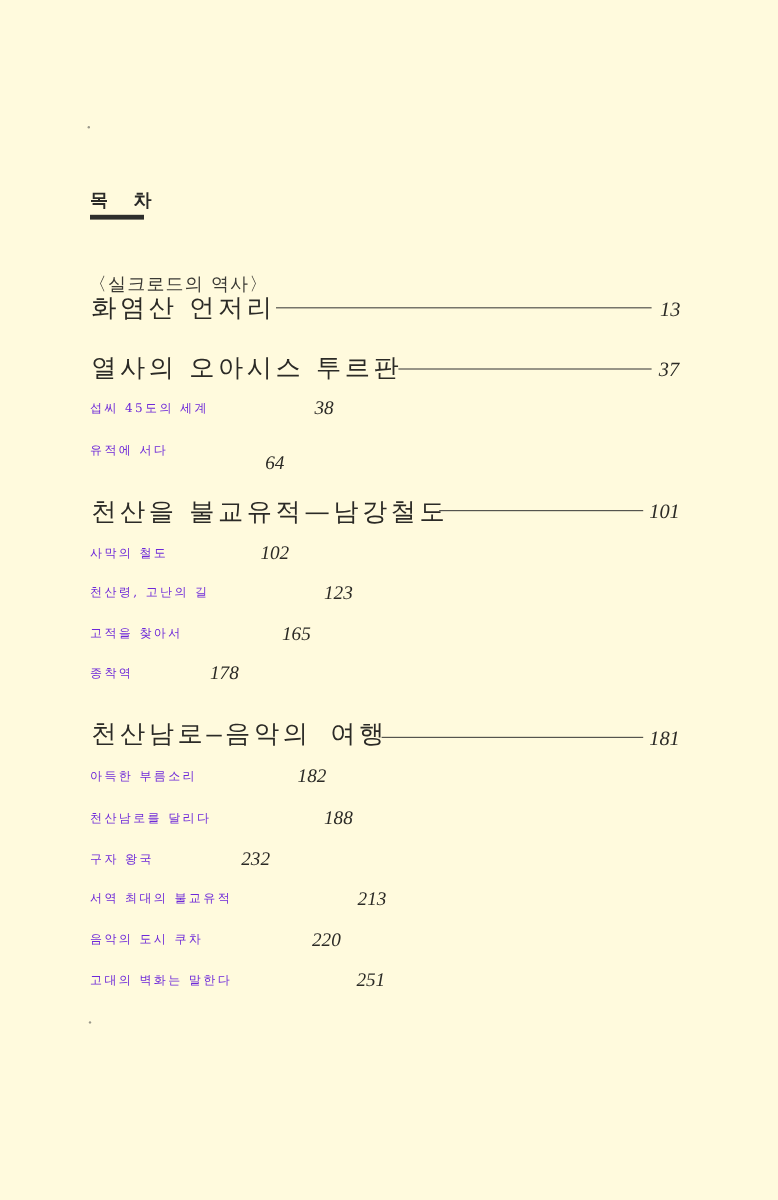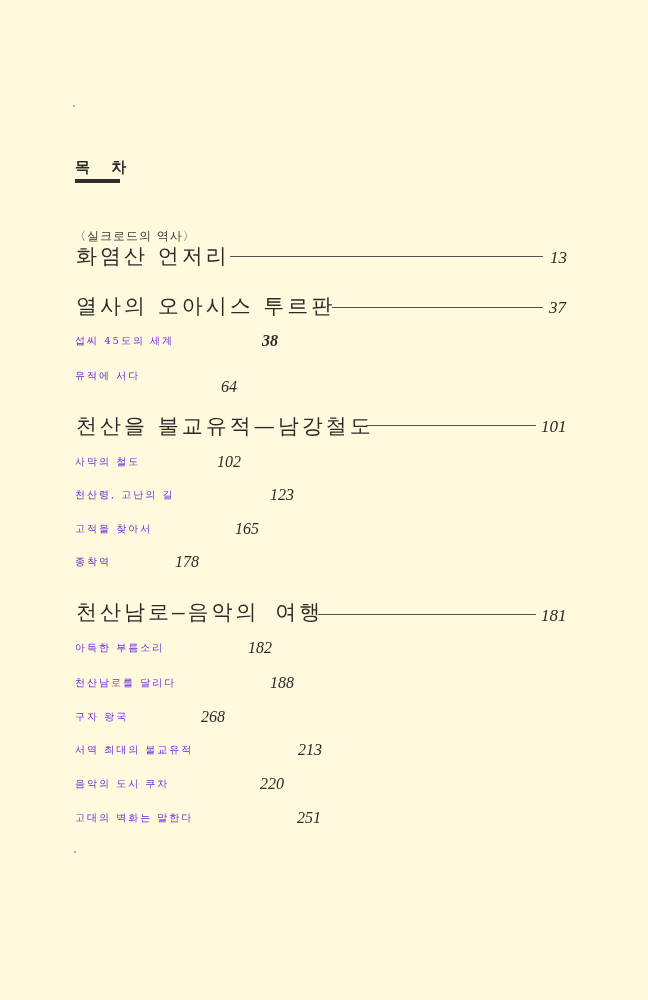--- a/index.html
+++ b/index.html
@@ -16,21 +16,21 @@
       left: 75px; top: 158px;
       font-family: "DejaVu Sans", sans-serif;
       font-size: 15px; font-weight: bold; letter-spacing: 8px;
       color: #2a2a28;
     }
     .toc-underline {
       left: 75px; top: 179px; width: 45px; height: 4px;
       background: #2e2e2c;
     }
     .series-label {
-      font-size: 12px; letter-spacing: 1px; color: #3a3934;
+      font-size: 15px; letter-spacing: 1px; color: #3a3934;
     }
     .chapter {
       font-size: 21px; letter-spacing: 3px; color: #2b2a26;
       line-height: 26px;
     }
     .leader {
       height: 1px; background: #55544e;
     }
     .pnum {
       font-family: "Liberation Serif", serif;
@@ -60,21 +60,21 @@
 
 <div class="abs chapter" style="left:76px; top:243px;text-align:right;">화염산 언저리</div>
 <div class="abs leader" style="left:230px; top:256px; width:313px;"></div>
 <div class="abs pnum" style="left:550px; top:248px;">13</div>
 
 <div class="abs chapter" style="left:76px; top:293px;">열사의 오아시스 투르판</div>
 <div class="abs leader" style="left:332px; top:307px; width:211px;"></div>
 <div class="abs pnum" style="left:549px; top:298px;">37</div>
 
 <div class="abs sub" style="left:75px; top:332px;">섭씨 45도의 세계</div>
-<div class="abs subnum" style="left:262px; top:332px;font-weight:bold;">38</div>
+<div class="abs subnum" style="left:262px; top:332px;">38</div>
 <div class="abs sub" style="left:75px; top:367px;">유적에 서다</div>
 <div class="abs subnum" style="left:221px; top:378px;">64</div>
 
 <div class="abs chapter" style="left:76px; top:413px;">천산을 불교유적—남강철도</div>
 <div class="abs leader" style="left:366px; top:425px; width:170px;"></div>
 <div class="abs pnum" style="left:541px; top:417px;">101</div>
 
 <div class="abs sub" style="left:75px; top:453px;">사막의 철도</div>
 <div class="abs subnum" style="left:217px; top:453px;">102</div>
 <div class="abs sub" style="left:75px; top:486px;">천산령, 고난의 길</div>
@@ -86,19 +86,19 @@
 
 <div class="abs chapter" style="left:76px; top:601px;font-family:Liberation Mono, monospace;">천산남로—음악의 여행</div>
 <div class="abs leader" style="left:318px; top:614px; width:218px;"></div>
 <div class="abs pnum" style="left:541px; top:606px;">181</div>
 
 <div class="abs sub" style="left:75px; top:639px;">아득한 부름소리</div>
 <div class="abs subnum" style="left:248px; top:639px;">182</div>
 <div class="abs sub" style="left:75px; top:674px;">천산남로를 달리다</div>
 <div class="abs subnum" style="left:270px; top:674px;">188</div>
 <div class="abs sub" style="left:75px; top:708px;">구자 왕국</div>
-<div class="abs subnum" style="left:201px; top:708px;">268</div>
+<div class="abs subnum" style="left:201px; top:708px;">232</div>
 <div class="abs sub" style="left:75px; top:741px;">서역 최대의 불교유적</div>
 <div class="abs subnum" style="left:298px; top:741px;">213</div>
 <div class="abs sub" style="left:75px; top:775px;">음악의 도시 쿠차</div>
 <div class="abs subnum" style="left:260px; top:775px;">220</div>
 <div class="abs sub" style="left:75px; top:809px;">고대의 벽화는 말한다</div>
 <div class="abs subnum" style="left:297px; top:809px;">251</div>
 
 </body></html>

